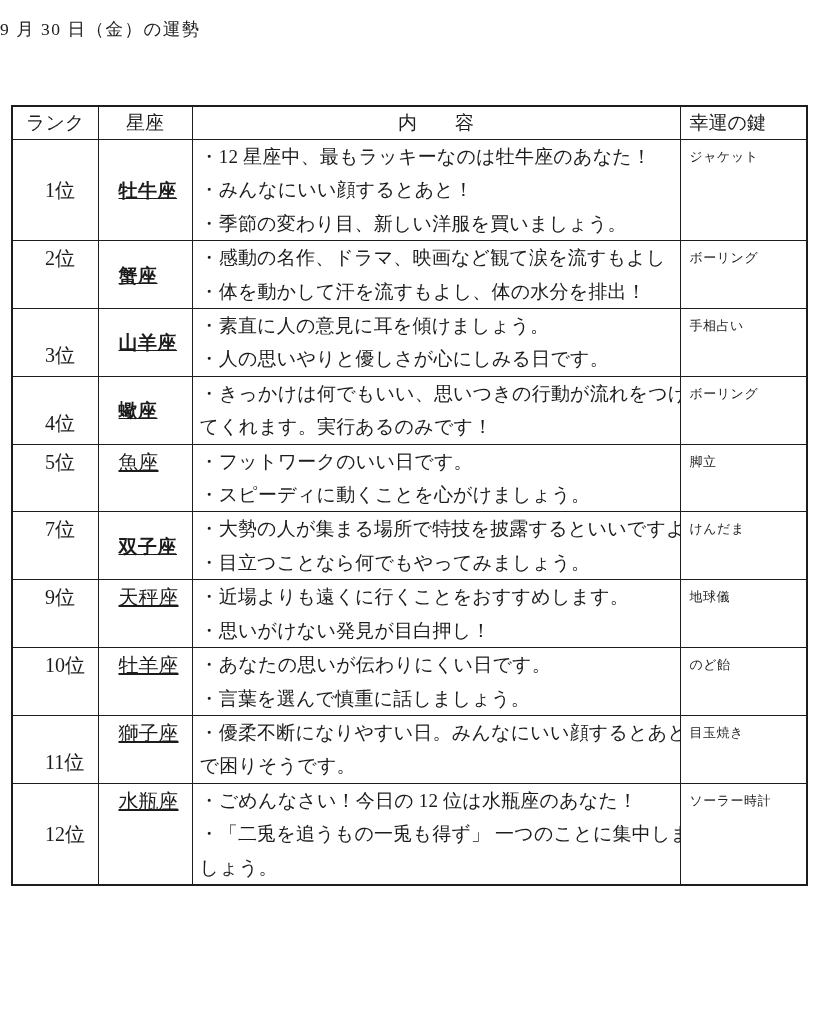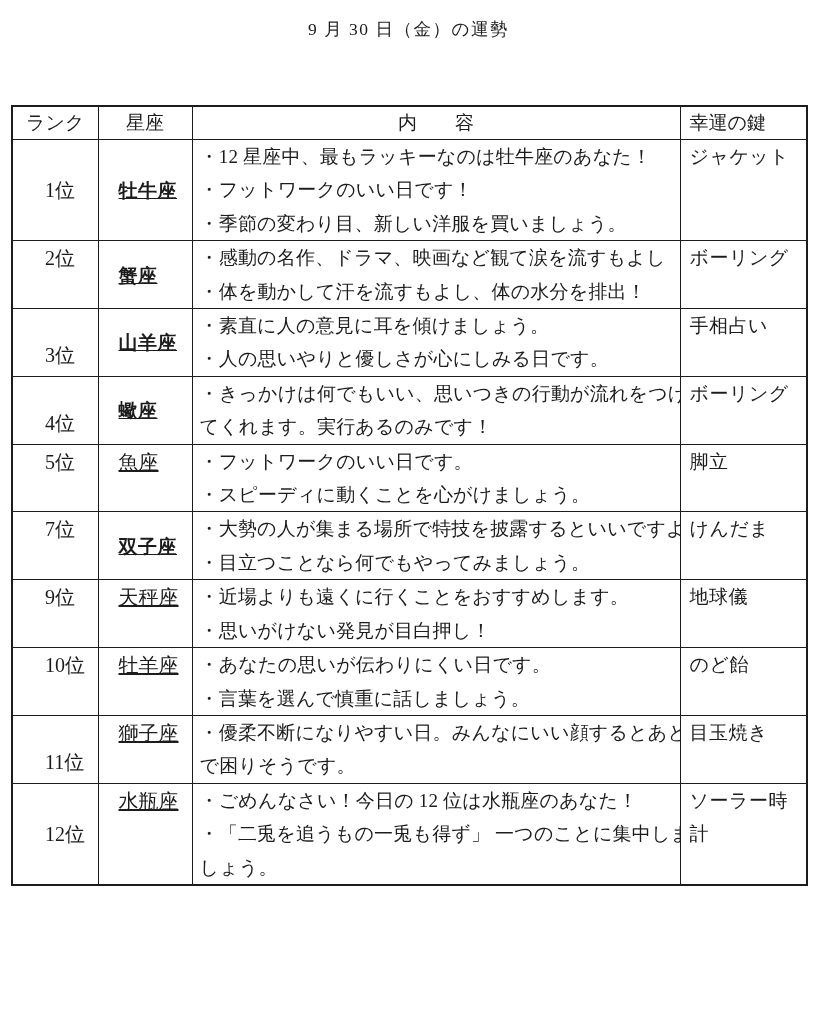--- a/index.html
+++ b/index.html
@@ -3,21 +3,20 @@
 <meta charset="utf-8">
 <style>
   html,body{margin:0;padding:0;background:#ffffff;}
   body{
     width:817px;height:1024px;overflow:hidden;
     font-family:"Liberation Serif","DejaVu Serif",serif;
     color:#1c1c1c;
     -webkit-font-smoothing:antialiased;
   }
   .title{
-    text-align:center;
     font-size:17.5px;
     padding-top:16px;
     letter-spacing:1.5px;
     line-height:26px;
   }
   table.fortune{
     border-collapse:collapse;
     table-layout:fixed;
     width:795px;
     margin:63px 0 0 11px;
@@ -65,21 +64,21 @@
     padding:0 4px 0 7px;
   }
   td.content .line{
     font-size:19px;
     line-height:33.4px;
     white-space:nowrap;
     letter-spacing:0.2px;
   }
   td.key{
     vertical-align:top;
-    font-size:19px;
+    font-size:13px;
     line-height:33.4px;
     padding:0 8px 4px 9px;
     letter-spacing:0.5px;
     margin-left:28px;
   }
   .v-top{vertical-align:top;}
   .v-middle{vertical-align:middle;}
   .v-bottom{vertical-align:bottom;}
 </style>
 </head>
@@ -101,21 +100,21 @@
       <th class="h-center">内　　容</th>
       <th class="h-key">幸運の鍵</th>
     </tr>
   </thead>
   <tbody>
       <tr>
         <td class="rank v-middle">1位</td>
         <td class="sign v-middle bold">牡牛座</td>
         <td class="content">
           <div class="line">・12 星座中、最もラッキーなのは牡牛座のあなた！</div>
-          <div class="line">・フットワークのいい日です！</div>
+          <div class="line">・みんなにいい顔するとあと！</div>
           <div class="line">・季節の変わり目、新しい洋服を買いましょう。</div>
         </td>
         <td class="key">ジャケット</td>
       </tr>
       <tr>
         <td class="rank v-top">2位</td>
         <td class="sign v-middle bold">蟹座</td>
         <td class="content">
           <div class="line">・感動の名作、ドラマ、映画など観て涙を流すもよし</div>
           <div class="line">・体を動かして汗を流すもよし、体の水分を排出！</div>

